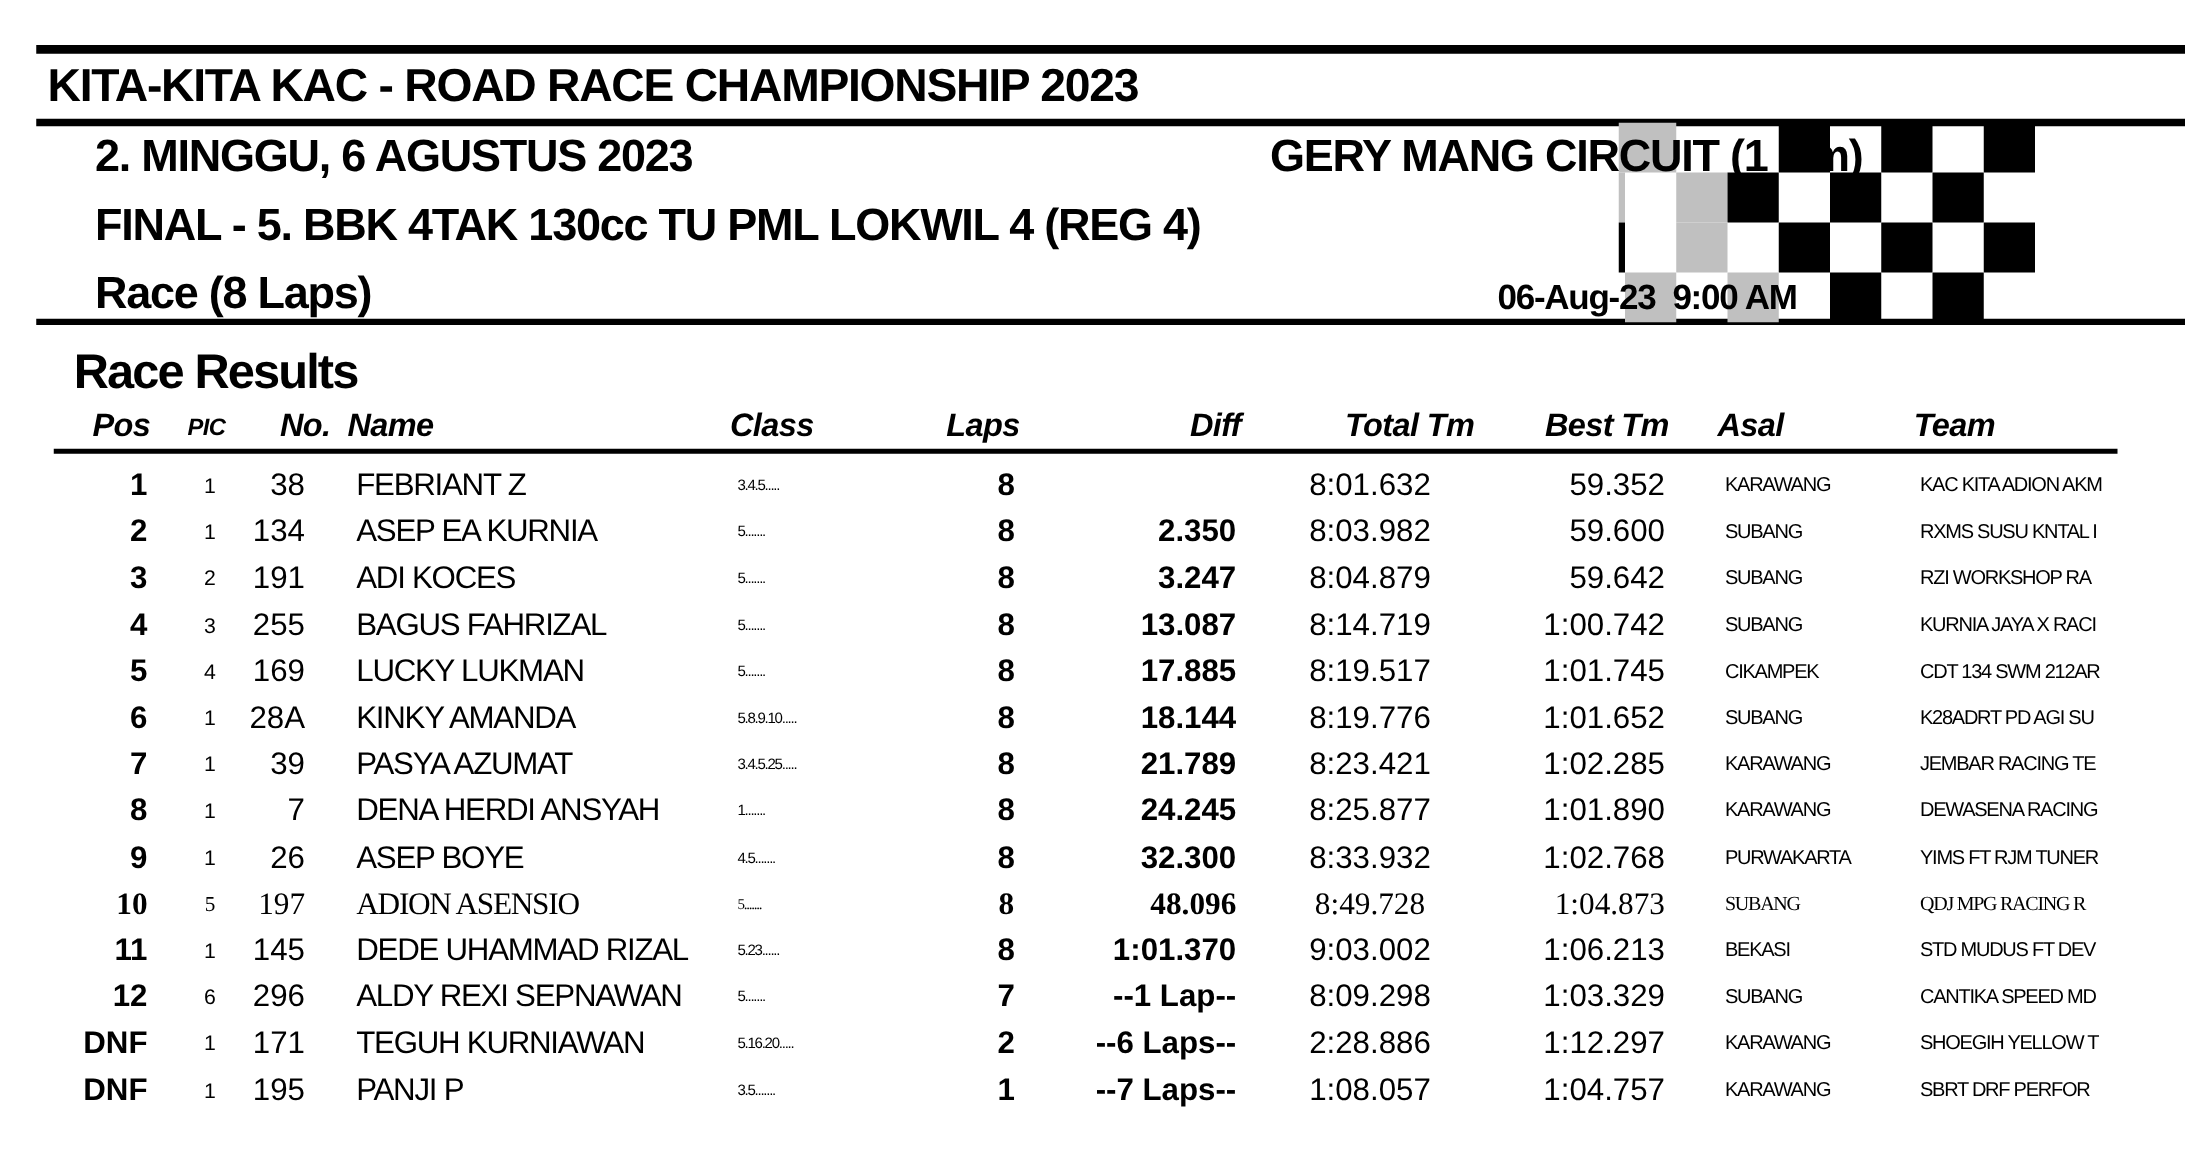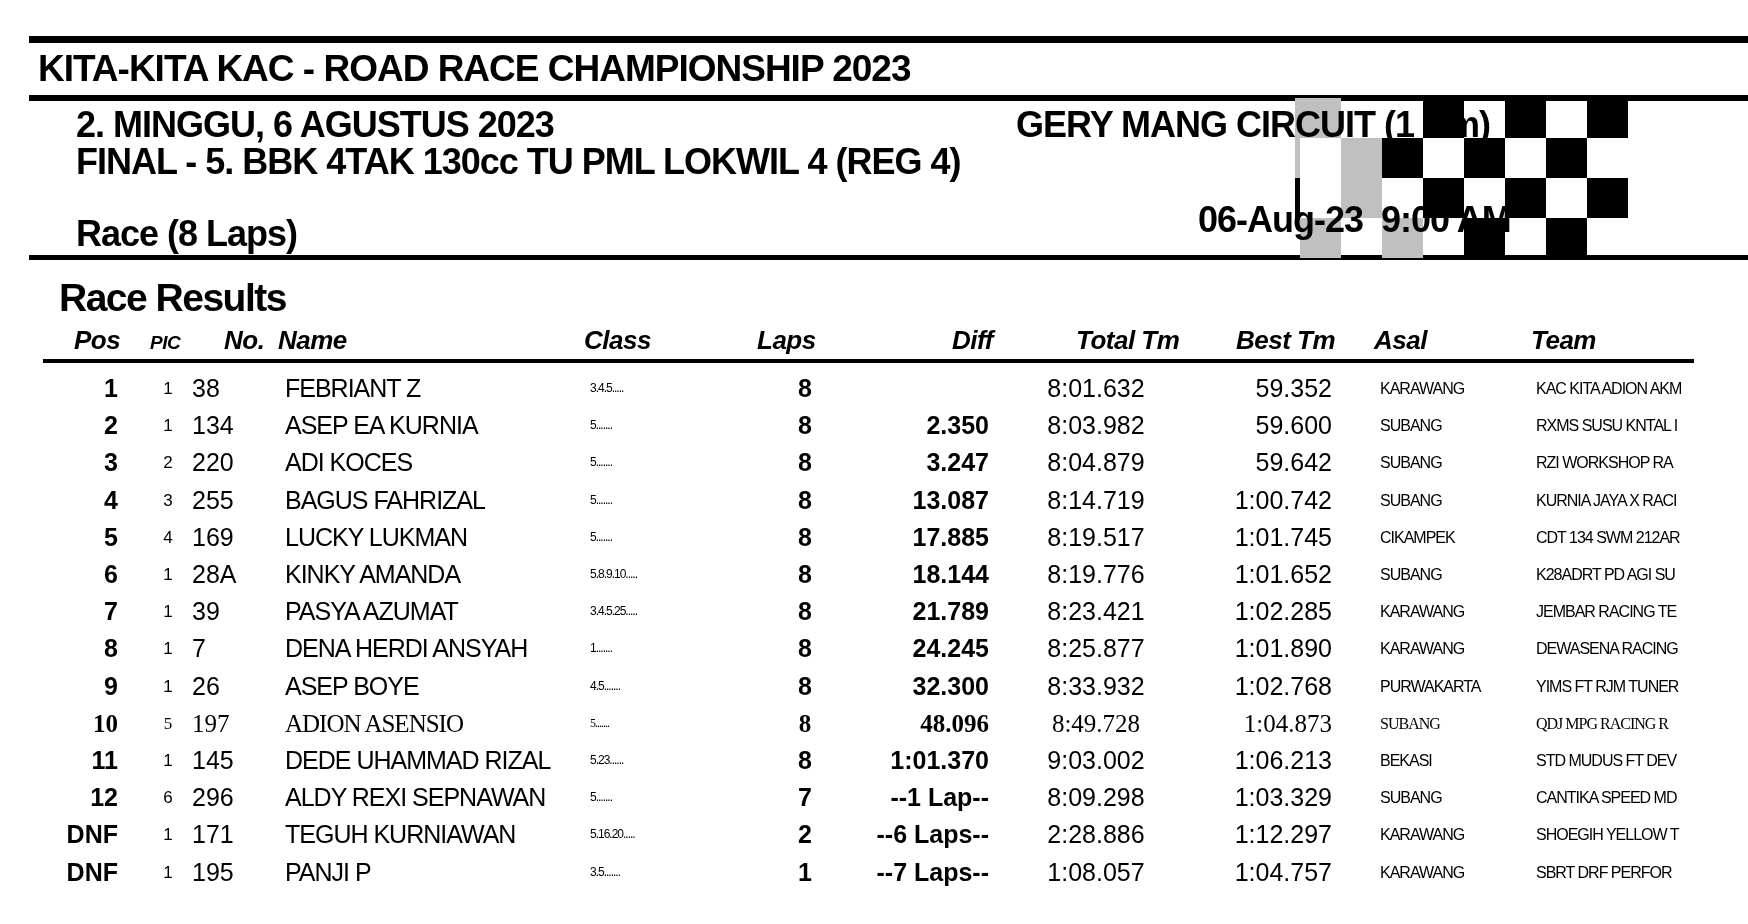--- a/index.html
+++ b/index.html
@@ -12,21 +12,21 @@
   .sq.b { background:#000; }
   .sq.g { background:#c0c0c0; }
   .hdr-layer { position:absolute; z-index:2; }
   #section-title { position:absolute; left:59px; top:276px; font-size:39px; font-weight:bold; letter-spacing:-1.5px; }
   .colhdr { position:absolute; top:325px; font-size:26px; font-weight:bold; font-style:italic; white-space:nowrap; letter-spacing:-0.5px; }
   .colhdr.small { font-size:19px; top:332px; }
   .row { position:absolute; left:0; width:1748px; height:37px; }
   .cell { position:absolute; white-space:nowrap; top:0; line-height:37px; }
   .pos { width:80px; left:38px; text-align:right; font-weight:bold; font-size:25px; }
   .pic { width:30px; left:153px; text-align:center; font-size:17px; }
-  .no { width:80px; left:192px; text-align:left; font-size:25px; }
+  .no { width:80px; left:164px; text-align:right; font-size:25px; }
   .name { left:285px; width:282px; overflow:hidden; font-size:25px; letter-spacing:-1px; }
   .cls { left:590px; font-size:12px; letter-spacing:-1px; }
   .laps { width:40px; left:785px; text-align:center; font-weight:bold; font-size:25px; }
   .diff { width:160px; left:829px; text-align:right; font-weight:bold; font-size:25px; }
   .total { width:160px; left:1016px; text-align:center; font-size:25px; }
   .best { width:160px; left:1172px; text-align:right; font-size:25px; }
   .asal { left:1380px; font-size:16px; letter-spacing:-1px; }
   .team { left:1536px; width:148px; overflow:hidden; font-size:16px; letter-spacing:-1px; }
 </style>
 </head>
@@ -54,23 +54,23 @@
     <div class="sq b" style="left: 292px; top: 80px;"></div>
     <div class="sq g" style="left: 5px; top: 120px;"></div>
     <div class="sq g" style="left: 87px; top: 120px;"></div>
     <div class="sq b" style="left: 169px; top: 120px;"></div>
     <div class="sq b" style="left: 251px; top: 120px;"></div>
   </div>
 
 <div class="hdr hdr-layer" style="left:38px; top:48px; font-size:37px;">KITA-KITA KAC - ROAD RACE CHAMPIONSHIP 2023</div>
 <div class="hdr hdr-layer" style="left:76px; top:104px; font-size:36px;">2. MINGGU, 6 AGUSTUS 2023</div>
 <div class="hdr hdr-layer" style="left:1016px; top:104px; font-size:36px;">GERY MANG CIRCUIT (1 Km)</div>
-<div class="hdr hdr-layer" style="left:76px; top:141px; font-size:36px;">FINAL - 5. BBK 4TAK 130cc TU PML LOKWIL 4 (REG 4)</div>
+<div class="hdr hdr-layer" style="left:76px; top:159px; font-size:36px;">FINAL - 5. BBK 4TAK 130cc TU PML LOKWIL 4 (REG 4)</div>
 <div class="hdr hdr-layer" style="left:76px; top:213px; font-size:36px;">Race (8 Laps)</div>
-<div class="hdr hdr-layer" style="left:1198px; top:199px; font-size:36px; white-space:pre;text-align:right;">06-Aug-23  9:00 AM</div>
+<div class="hdr hdr-layer" style="left:1198px; top:222px; font-size:28px; white-space:pre;text-align:right;">06-Aug-23  9:00 AM</div>
 
 <div id="section-title">Race Results</div>
 
 <div>
   <div class="colhdr" style="left:74px;">Pos</div>
   <div class="colhdr small" style="left:150px;">PIC</div>
   <div class="colhdr" style="left:224px;">No.</div>
   <div class="colhdr" style="left:278px;">Name</div>
   <div class="colhdr" style="left:584px;">Class</div>
   <div class="colhdr" style="left:757px;">Laps</div>
@@ -105,21 +105,21 @@
     <div class="cell laps">8</div>
     <div class="cell diff">2.350</div>
     <div class="cell total">8:03.982</div>
     <div class="cell best">59.600</div>
     <div class="cell asal">SUBANG</div>
     <div class="cell team">RXMS SUSU KNTAL I</div>
   </div>
     <div class="row" style="top: 444.4px;">
     <div class="cell pos">3</div>
     <div class="cell pic">2</div>
-    <div class="cell no">220</div>
+    <div class="cell no">191</div>
     <div class="cell name">ADI KOCES</div>
     <div class="cell cls">5.......</div>
     <div class="cell laps">8</div>
     <div class="cell diff">3.247</div>
     <div class="cell total">8:04.879</div>
     <div class="cell best">59.642</div>
     <div class="cell asal">SUBANG</div>
     <div class="cell team">RZI WORKSHOP RA</div>
   </div>
     <div class="row" style="top: 481.6px;">

